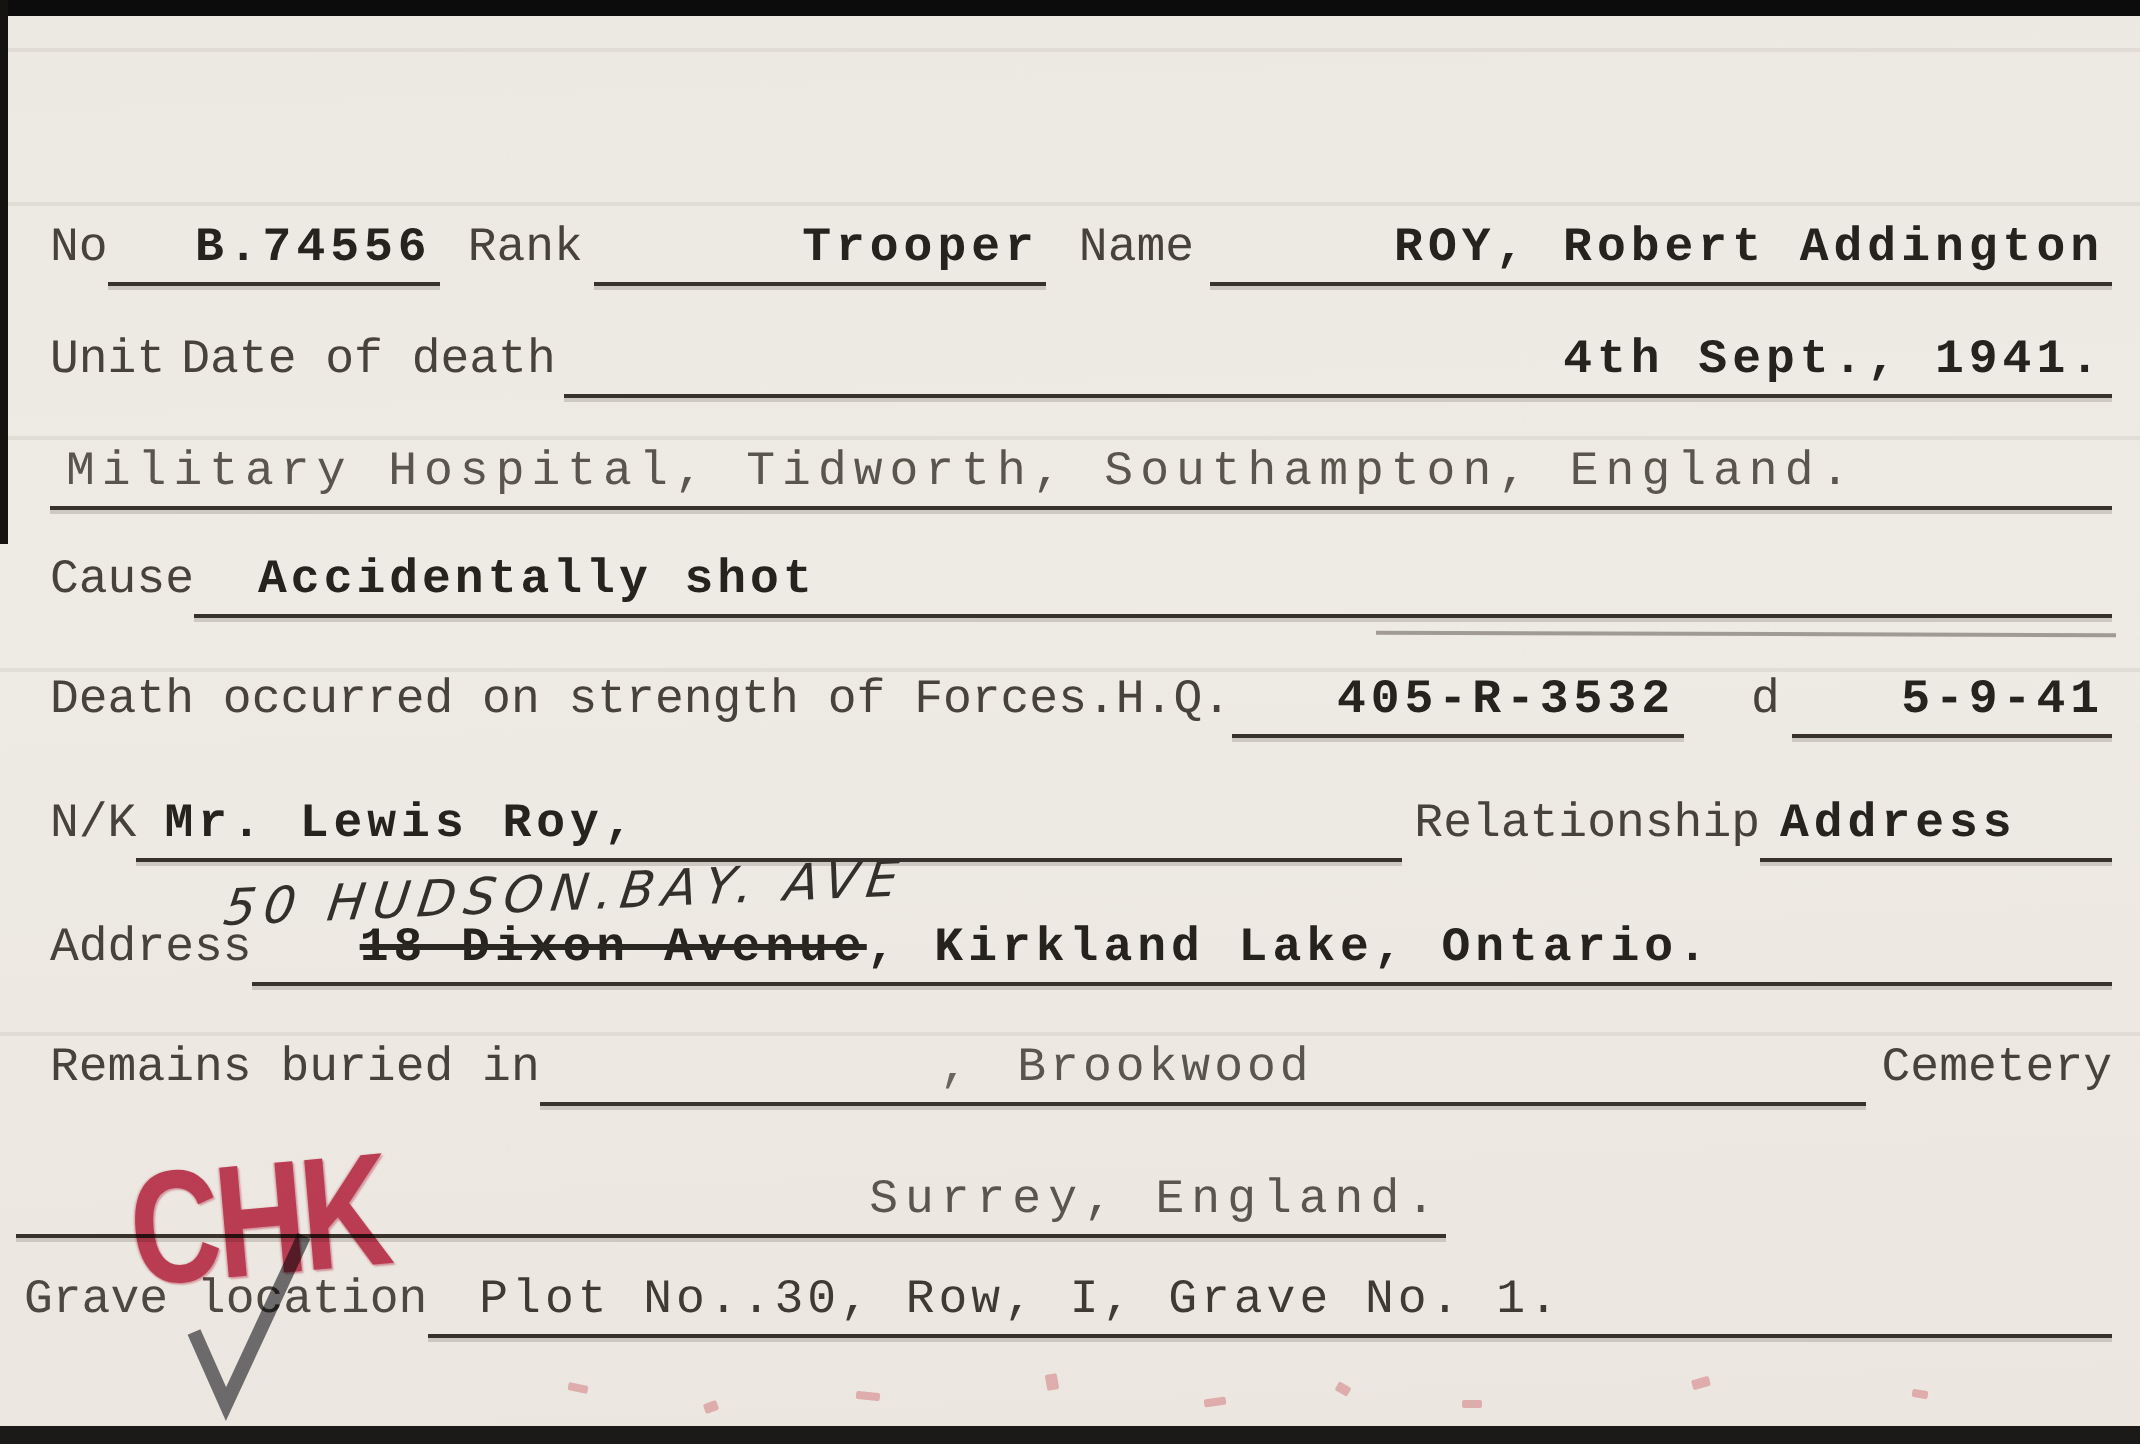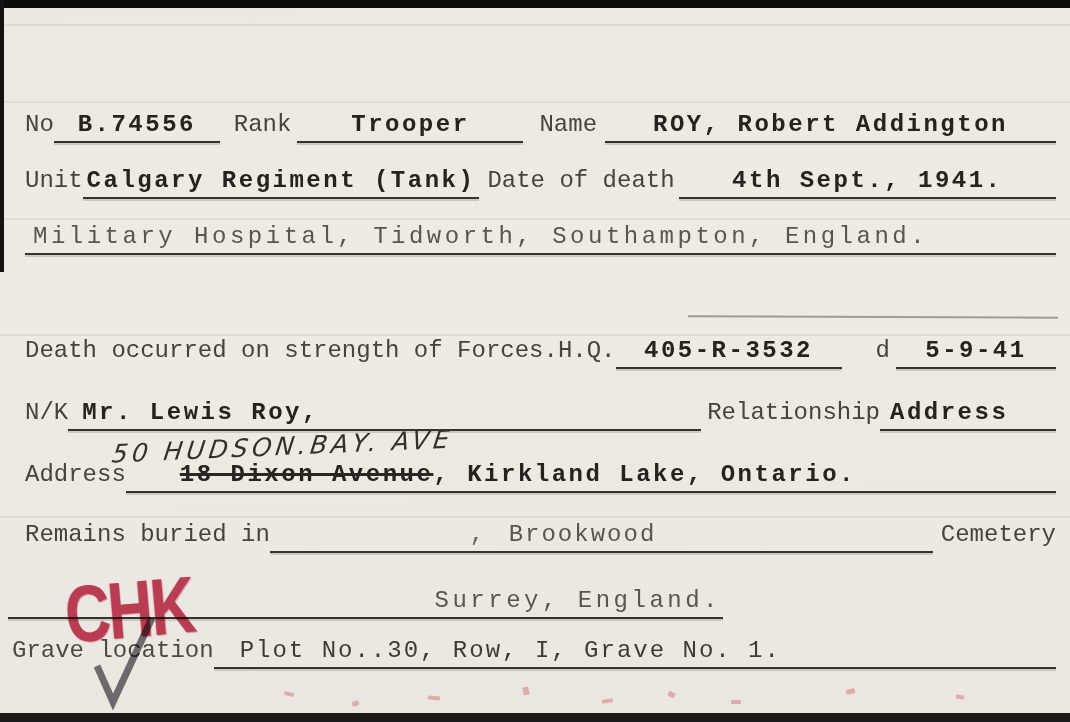--- a/index.html
+++ b/index.html
@@ -11,21 +11,21 @@
   .edge-left{position:absolute;top:0;left:0;width:4px;height:272px;background:#15130f;}
   .edge-bottom{position:absolute;top:713px;left:0;right:0;height:9px;background:#1c1a18;}
   
   .crease{position:absolute;left:0;right:0;height:2px;background:rgba(120,110,95,.10);}
   
   .row{position:absolute;left:25px;right:14px;display:flex;align-items:flex-end;
     font-size:24px;line-height:30px;color:#47423c;white-space:nowrap;}
   .lbl{padding-bottom:3px;}
   .ul{border-bottom:2.5px solid #37332c;box-shadow:0 2px 0 rgba(60,54,46,.18);
       padding:0 4px 1px 4px;}
-  .ctr{text-align:center;}
+  .ctr{text-align:right;}
   .f1{flex:1;min-width:0;}
   .bold{font-weight:bold;letter-spacing:2.5px;color:#26221d;}
   .light{color:#5a554d;letter-spacing:3.5px;}
   .mid{color:#3f3a34;letter-spacing:2px;}
   .strike{text-decoration:line-through;text-decoration-thickness:2.5px;text-decoration-color:#2a2621;margin-left:40px;}
   
   .handwrit{position:absolute;left:112px;top:432px;font-family:"DejaVu Sans",sans-serif;
     font-style:italic;font-size:25px;letter-spacing:4px;color:#33302b;
     transform:rotate(-2.5deg) skewX(-10deg);}
   
@@ -54,29 +54,32 @@
     <span class="lbl">No</span>
     <span class="ul ctr bold" style="width:158px">B.74556</span>
     <span class="lbl" style="padding-left:14px;padding-right:6px">Rank</span>
     <span class="ul ctr bold" style="width:218px">Trooper</span>
     <span class="lbl" style="padding-left:16px;padding-right:8px">Name</span>
     <span class="ul ctr bold f1">ROY, Robert Addington</span>
   </div>
 
   <div class="row" style="top:166px">
     <span class="lbl">Unit</span>
-    <span class="ul bold">Calgary Regiment (Tank)</span>
     <span class="lbl" style="padding-left:8px;padding-right:4px">Date of death</span>
     <span class="ul ctr bold f1">4th Sept., 1941.</span>
   </div>
 
   <div class="row" style="top:222px">
     <span class="ul light f1" style="padding-left:8px">Military Hospital, Tidworth, Southampton, England.</span>
   </div>
 
+  <div class="row" style="top:276px">
+    <span class="lbl">Cause</span>
+    <span class="ul bold f1" style="padding-left:32px;letter-spacing:2px">Accidentally shot</span>
+  </div>
   <div class="ghost-line" style="top:316px;left:688px;right:12px;transform:rotate(.2deg)"></div>
 
   <div class="row" style="top:336px">
     <span class="lbl">Death occurred on strength of Forces.H.Q.</span>
     <span class="ul ctr bold" style="width:218px">405-R-3532</span>
     <span class="lbl" style="padding-left:34px;padding-right:6px">d</span>
     <span class="ul ctr bold f1">5-9-41</span>
   </div>
 
   <div class="row" style="top:398px">

